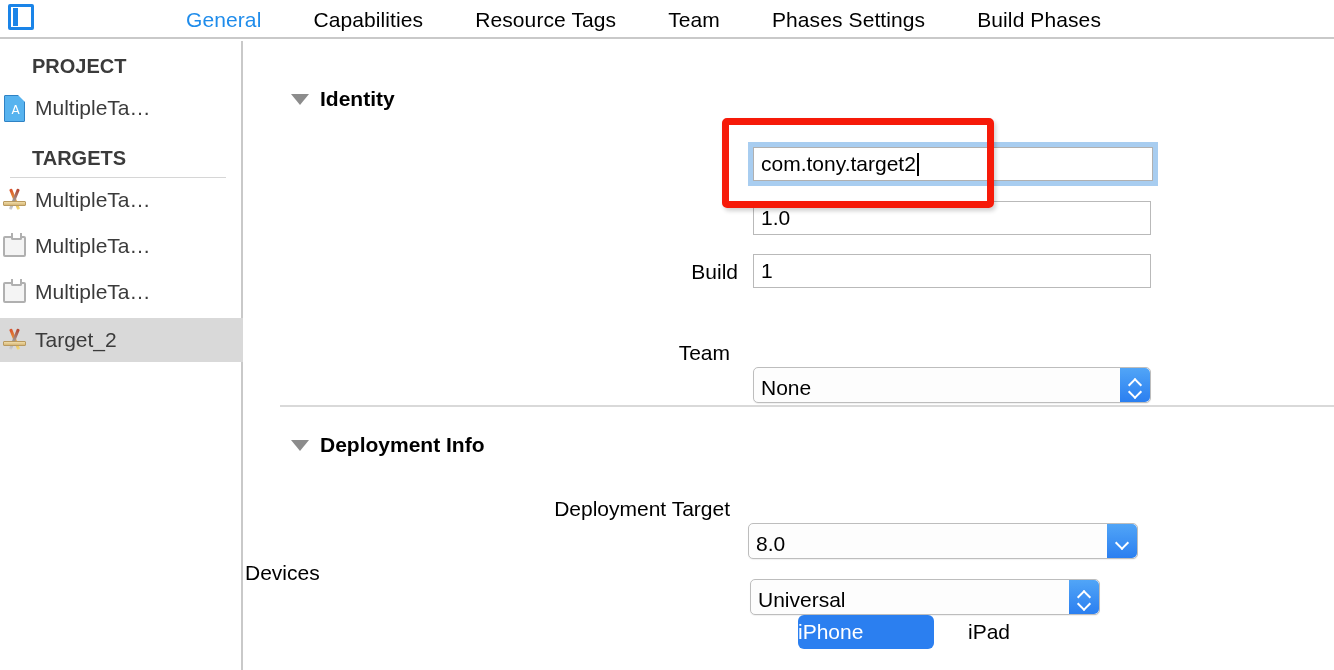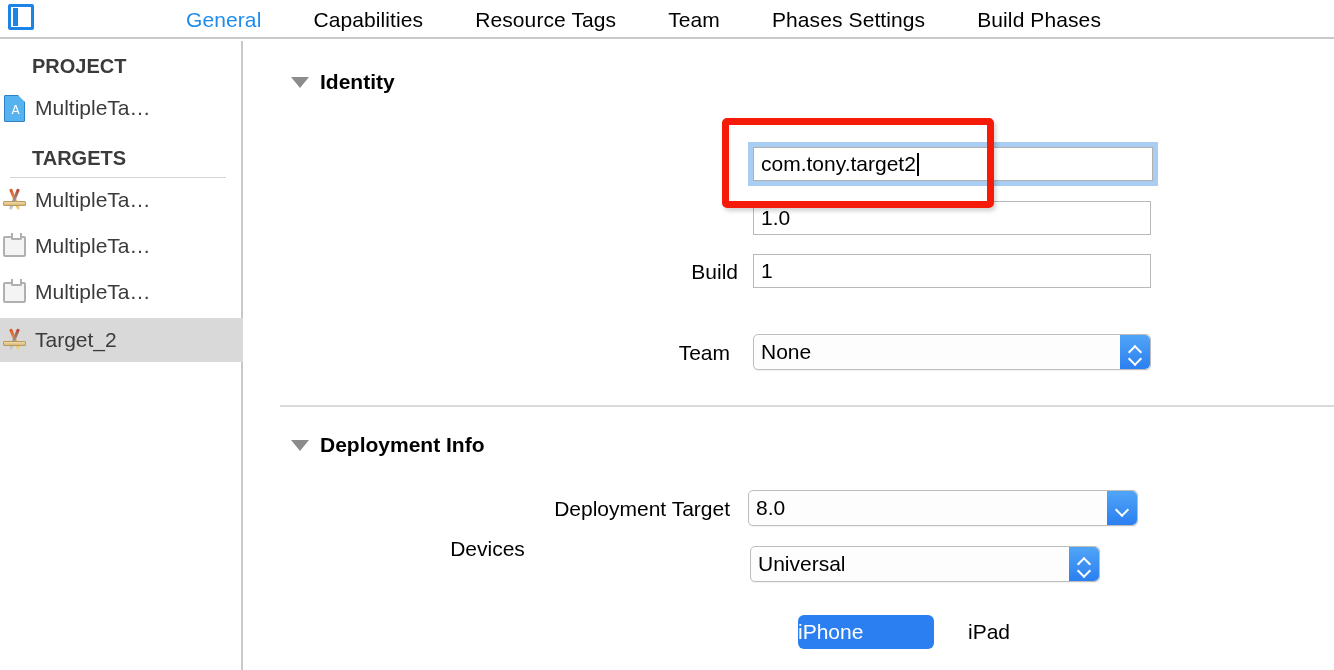--- a/index.html
+++ b/index.html
@@ -128,21 +128,21 @@
   }
   .sec-header {
     position: absolute; display: flex; align-items: center; gap: 11px;
   }
   .disclosure {
     width: 0; height: 0;
     border-left: 9px solid transparent; border-right: 9px solid transparent;
     border-top: 11px solid #8c8c8c;
   }
   .sec-title { font-size: 21px; font-weight: bold; color: #000; }
-  #sec-identity { left: 46px; top: 29px; align-items: center; }
+  #sec-identity { left: 46px; top: 46px; align-items: center; }
   #sec-deployment { left: 46px; top: 392px; }
 
   .divider { position: absolute; height: 2px; background: #d9d9d9; }
   #div-1 { left: 35px; top: 364px; width: 1054px; }
 
   
   .row { position: absolute; display: flex; align-items: center; }
   .row .lbl {
     font-size: 21px; color: #000; text-align: right;
     white-space: nowrap; margin-right: 12px;
@@ -162,23 +162,24 @@
   .caret {
     display: inline-block; width: 2px; height: 23px;
     background: #000; margin-left: 1px;
   }
 
   
   .popup {
     height: 36px; background: #fdfdfd;
     border: 1px solid #bdbdbd; border-radius: 5px;
     font-size: 21px; color: #000;
-    display: flex; align-items: center; padding: 16px 7px;
+    display: flex; align-items: flex-start; padding: 8px 7px;
     position: relative;
     box-shadow: 0 1px 1px rgba(0,0,0,0.06);
+    margin-top: 33px;
   }
   .stepper {
     position: absolute; right: 0px; top: 0px; bottom: 0px;
     width: 30px; border-radius: 0 5px 5px 0;
     background: linear-gradient(to bottom, #51a5f7, #2b7ff0);
     display: flex; flex-direction: column;
     align-items: center; justify-content: center; gap: 3px;
   }
   .chev {
     width: 11px; height: 6px; position: relative;
@@ -333,21 +334,21 @@
     <div class="row" style="left:0px; top:456px; width:497px; justify-content:flex-end;">
       <span class="lbl">Deployment Target</span>
     </div>
     <div class="popup" style="position:absolute; left:503px; top:449px; width:390px;">
       <span>8.0</span>
       <span class="stepper">
         <span class="chev"></span>
       </span>
     </div>
 
-    <div class="row" style="left:0px; top:496px; width:497px; justify-content:center;">
+    <div class="row" style="left:0px; top:520px; width:497px; justify-content:flex-start;">
       <span class="lbl">Devices</span>
     </div>
     <div class="popup" style="position:absolute; left:505px; top:505px; width:350px;">
       <span>Universal</span>
       <span class="stepper">
         <span class="chev up"></span>
         <span class="chev"></span>
       </span>
     </div>
 

